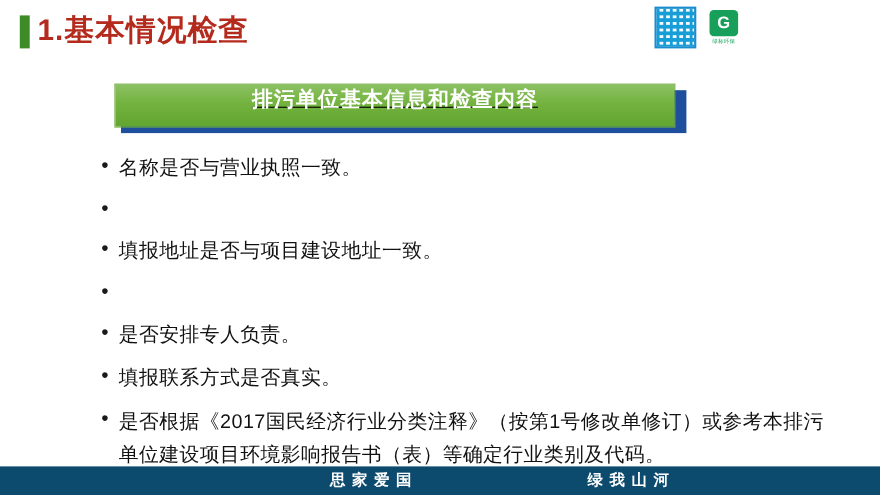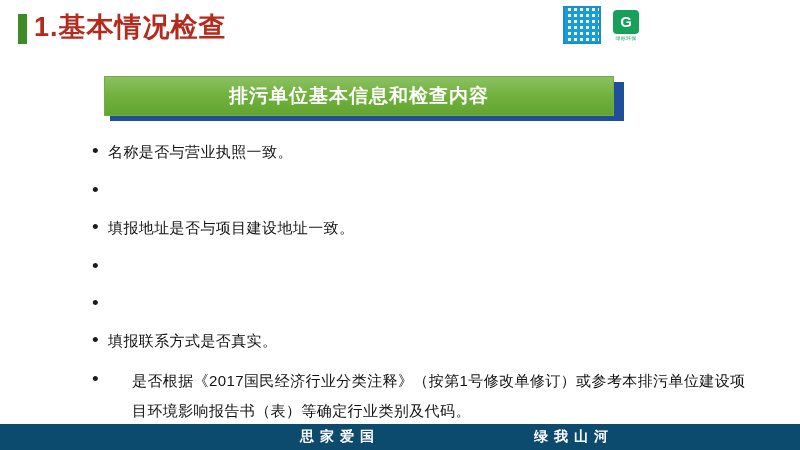--- a/index.html
+++ b/index.html
@@ -15,20 +15,21 @@
     position: relative;
   }
 
   
   .header {
     position: absolute;
     left: 0;
     top: 0;
     width: 656px;
     height: 58px;
+    padding-left: 32px;
   }
   .header-bar {
     position: absolute;
     left: 18px;
     top: 14px;
     width: 9px;
     height: 30px;
     background: #3d8b26;
   }
   .header-title {
@@ -112,22 +113,23 @@
   }
   .banner {
     position: absolute;
     left: 0;
     top: 0;
     width: 508px;
     height: 38px;
     border: 1px solid #6fae3f;
     background: linear-gradient(180deg, #8cc163 0%, #73b23f 45%, #62a531 100%);
     display: flex;
-    align-items: center;
+    align-items: flex-start;
     justify-content: center;
+    text-decoration: underline;
   }
   .banner-text {
     color: #ffffff;
     font-size: 19px;
     font-weight: bold;
     letter-spacing: 1px;
   }
 
   
   .content {
@@ -143,28 +145,27 @@
   }
   .bullet-dot {
     width: 16px;
     flex: 0 0 16px;
     font-size: 19px;
     line-height: 26px;
     color: #1a1a1a;
     text-align: left;
   }
   .bullet-text {
-    font-size: 15px;
+    font-size: 18px;
     line-height: 28px;
     color: #111111;
     letter-spacing: 0.4px;
   }
   .bullet-text.wrap {
     line-height: 30px;
-    margin-left: 24px;
   }
 
   
   .footer {
     position: absolute;
     left: 0;
     bottom: 0;
     width: 800px;
     height: 26px;
     background: #0c4a6e;
@@ -228,20 +229,21 @@
     <span class="bullet-dot">•</span>
     <span class="bullet-text">填报地址是否与项目建设地址一致。</span>
   </div>
 
   <div class="bullet-row">
     <span class="bullet-dot">•</span>
   </div>
 
   <div class="bullet-row">
     <span class="bullet-dot">•</span>
+    <span class="bullet-text">是否安排专人负责。</span>
   </div>
 
   <div class="bullet-row">
     <span class="bullet-dot">•</span>
     <span class="bullet-text">填报联系方式是否真实。</span>
   </div>
 
   <div class="bullet-row">
     <span class="bullet-dot">•</span>
     <span class="bullet-text wrap">是否根据《2017国民经济行业分类注释》（按第1号修改单修订）或参考本排污单位建设项目环境影响报告书（表）等确定行业类别及代码。</span>

